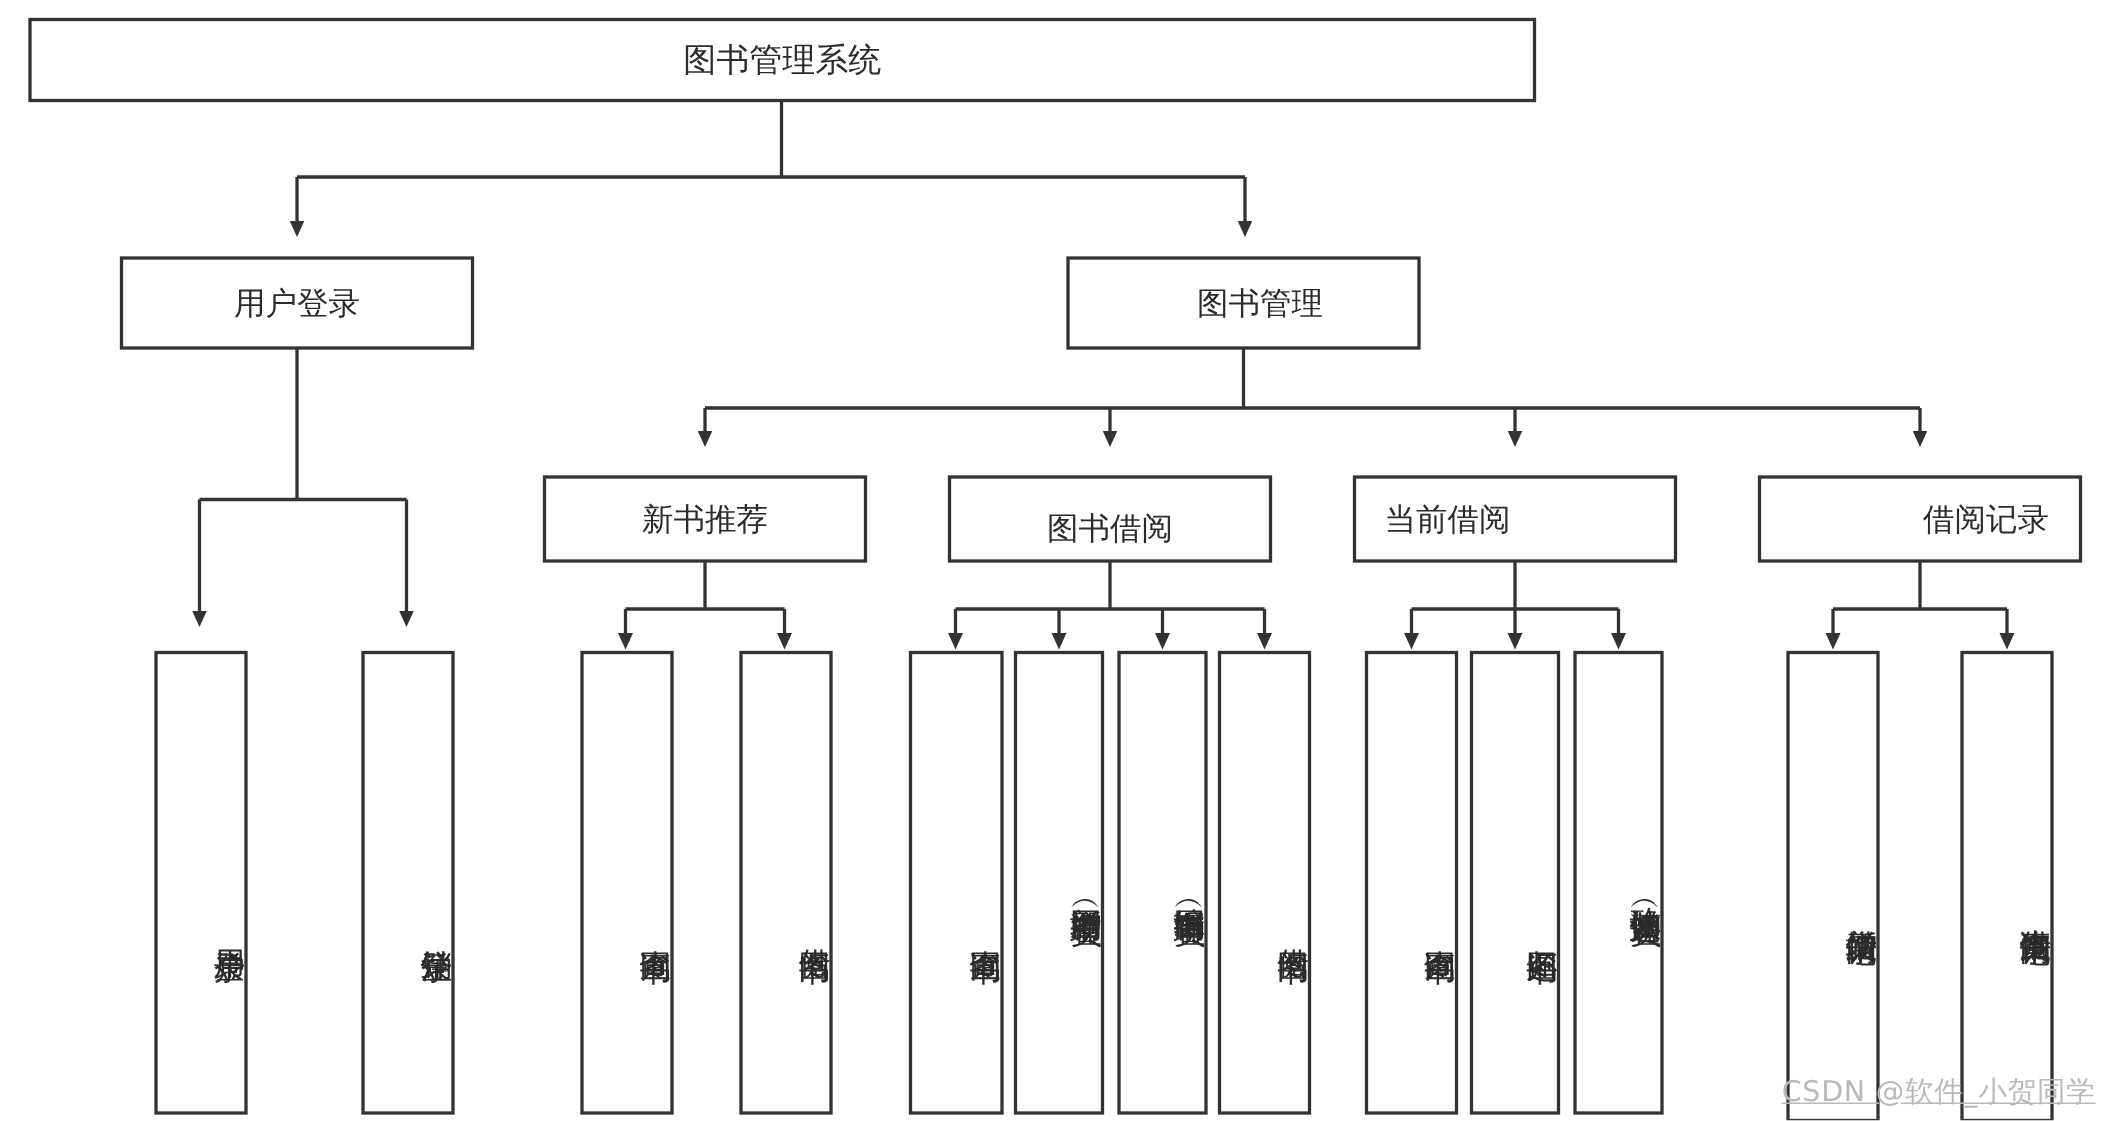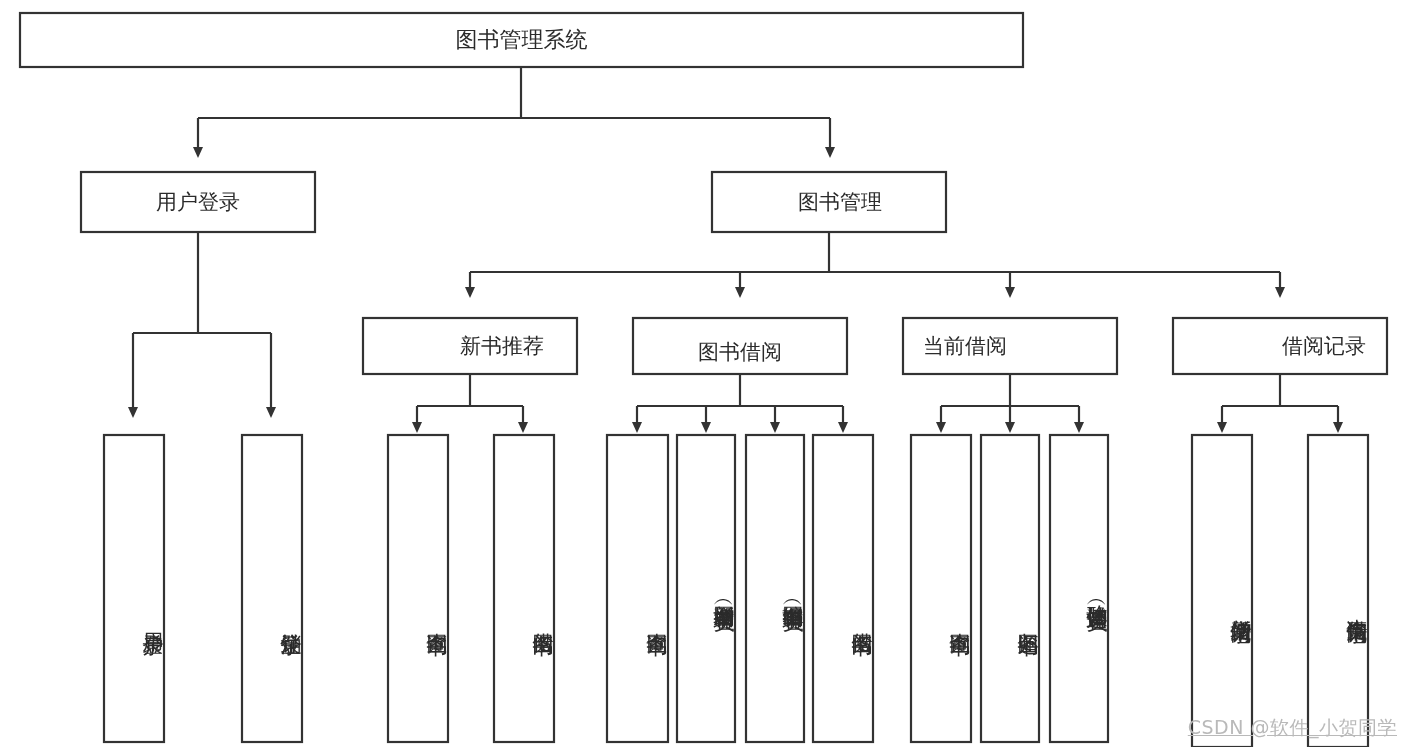--- a/index.html
+++ b/index.html
@@ -173,21 +173,21 @@
   <div style="position:absolute;left:81px;top:172px;width:234px;height:60px;
               display:flex;align-items:center;justify-content:center;
               font-size:21px;color:#2b2b2b;">用户登录</div>
 
   <div style="position:absolute;left:712px;top:172px;width:256px;height:60px;
               display:flex;align-items:center;justify-content:center;
               font-size:21px;color:#2b2b2b;">图书管理</div>
 
   <div style="position:absolute;left:363px;top:318px;width:214px;height:56px;
               display:flex;align-items:center;justify-content:center;
-              font-size:21px;color:#2b2b2b;margin-left:32px;">新书推荐</div>
+              font-size:21px;color:#2b2b2b;">新书推荐</div>
 
   <div style="position:absolute;left:633px;top:318px;width:214px;height:68px;
               display:flex;align-items:center;justify-content:center;
               font-size:21px;color:#2b2b2b;">图书借阅</div>
 
   <div style="position:absolute;left:858px;top:318px;width:214px;height:56px;
               display:flex;align-items:center;justify-content:center;
               font-size:21px;color:#2b2b2b;">当前借阅</div>
 
   <div style="position:absolute;left:1173px;top:318px;width:214px;height:56px;

